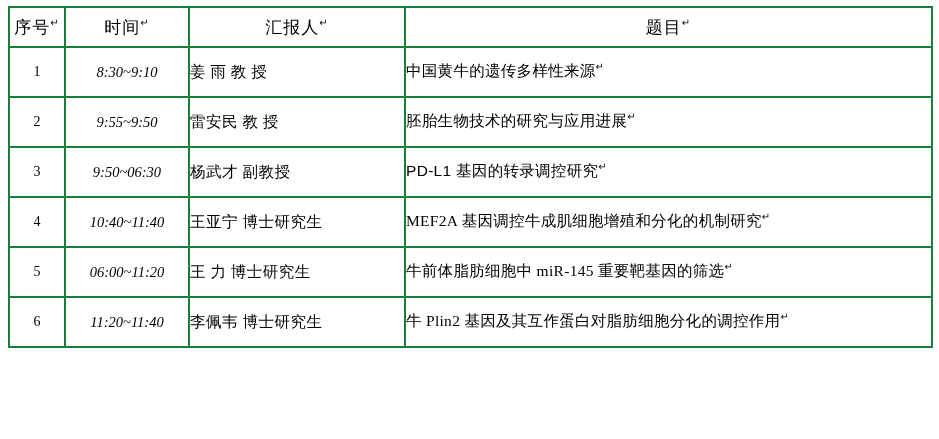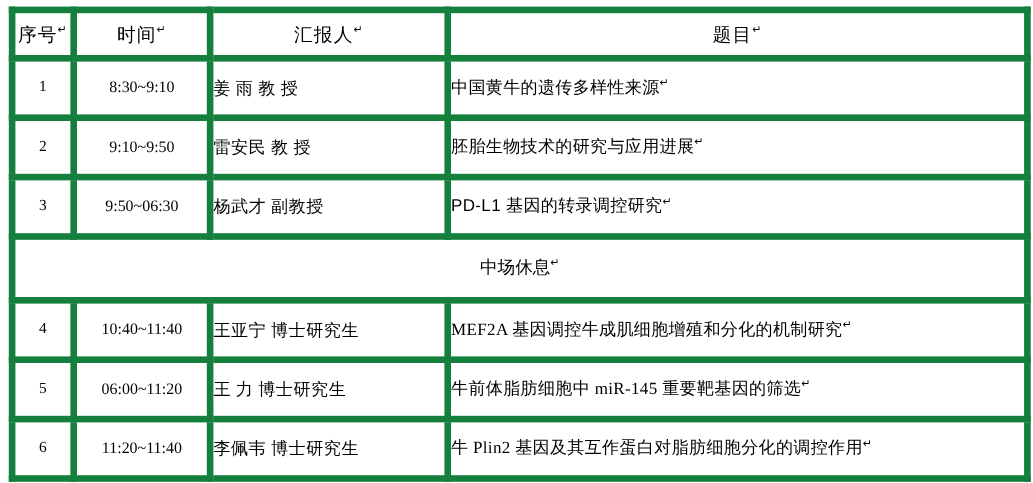--- a/index.html
+++ b/index.html
@@ -19,21 +19,21 @@
     position: relative;
     box-sizing: border-box;
     padding: 6px 8px 0 8px;
   }
   table.agenda {
     border-collapse: collapse;
     width: 923px;
     table-layout: fixed;
   }
   table.agenda td, table.agenda th {
-    border: 6px solid #15803d;
+    border: 2px solid #15803d;
     padding: 0;
     vertical-align: middle;
     font-weight: normal;
   }
   col.c-no    { width: 56px; }
   col.c-time  { width: 124px; }
   col.c-spk   { width: 216px; }
   col.c-title { width: 527px; }
 
   .hdr-cell {
@@ -43,21 +43,21 @@
     font-weight: bold;
     font-family: "Liberation Serif", "DejaVu Serif", serif;
     letter-spacing: 1px;
   }
   .row-cell {
     height: 48px;
     font-size: 15.5px;
   }
 
   .no-cell   { font-size: 14px; text-align: center; }
-  .time-cell { font-size: 14.5px; text-align: center; }
+  .time-cell { font-size: 14.5px; text-align: center; font-style: italic; }
   .spk-cell  { font-size: 15.5px; text-align: left; letter-spacing: 0.5px; }
   .title-cell{ font-size: 15.5px; text-align: left; padding-left: 9px; letter-spacing: 0.3px; margin-left: 27px; }
 
   .break-cell {
     height: 52px;
     text-align: center;
     font-size: 16px;
     font-weight: bold;
   }
 
@@ -90,32 +90,29 @@
     </thead>
     <tbody>
       <tr>
         <td class="row-cell no-cell">1</td>
         <td class="row-cell time-cell">8:30~9:10</td>
         <td class="row-cell spk-cell">姜 雨 教    授</td>
         <td class="row-cell title-cell"><span>中国黄牛的遗传多样性来源</span><span class="mark">↵</span></td>
       </tr>
       <tr>
         <td class="row-cell no-cell">2</td>
-        <td class="row-cell time-cell">9:10~9:50</td>
+        <td class="row-cell time-cell">9:55~9:50</td>
         <td class="row-cell spk-cell">雷安民 教    授</td>
         <td class="row-cell title-cell"><span>胚胎生物技术的研究与应用进展</span><span class="mark">↵</span></td>
       </tr>
       <tr>
         <td class="row-cell no-cell">3</td>
         <td class="row-cell time-cell">9:50~06:30</td>
         <td class="row-cell spk-cell">杨武才  副教授</td>
         <td class="row-cell title-cell"><span class="lat">PD-L1 基因的转录调控研究</span><span class="mark">↵</span></td>
-      </tr>
-      <tr>
-        <td class="break-cell" colspan="4"><span>中场休息</span><span class="mark">↵</span></td>
       </tr>
       <tr>
         <td class="row-cell no-cell">4</td>
         <td class="row-cell time-cell">10:40~11:40</td>
         <td class="row-cell spk-cell">王亚宁 博士研究生</td>
         <td class="row-cell title-cell"><span>MEF2A 基因调控牛成肌细胞增殖和分化的机制研究</span><span class="mark">↵</span></td>
       </tr>
       <tr>
         <td class="row-cell no-cell">5</td>
         <td class="row-cell time-cell">06:00~11:20</td>

